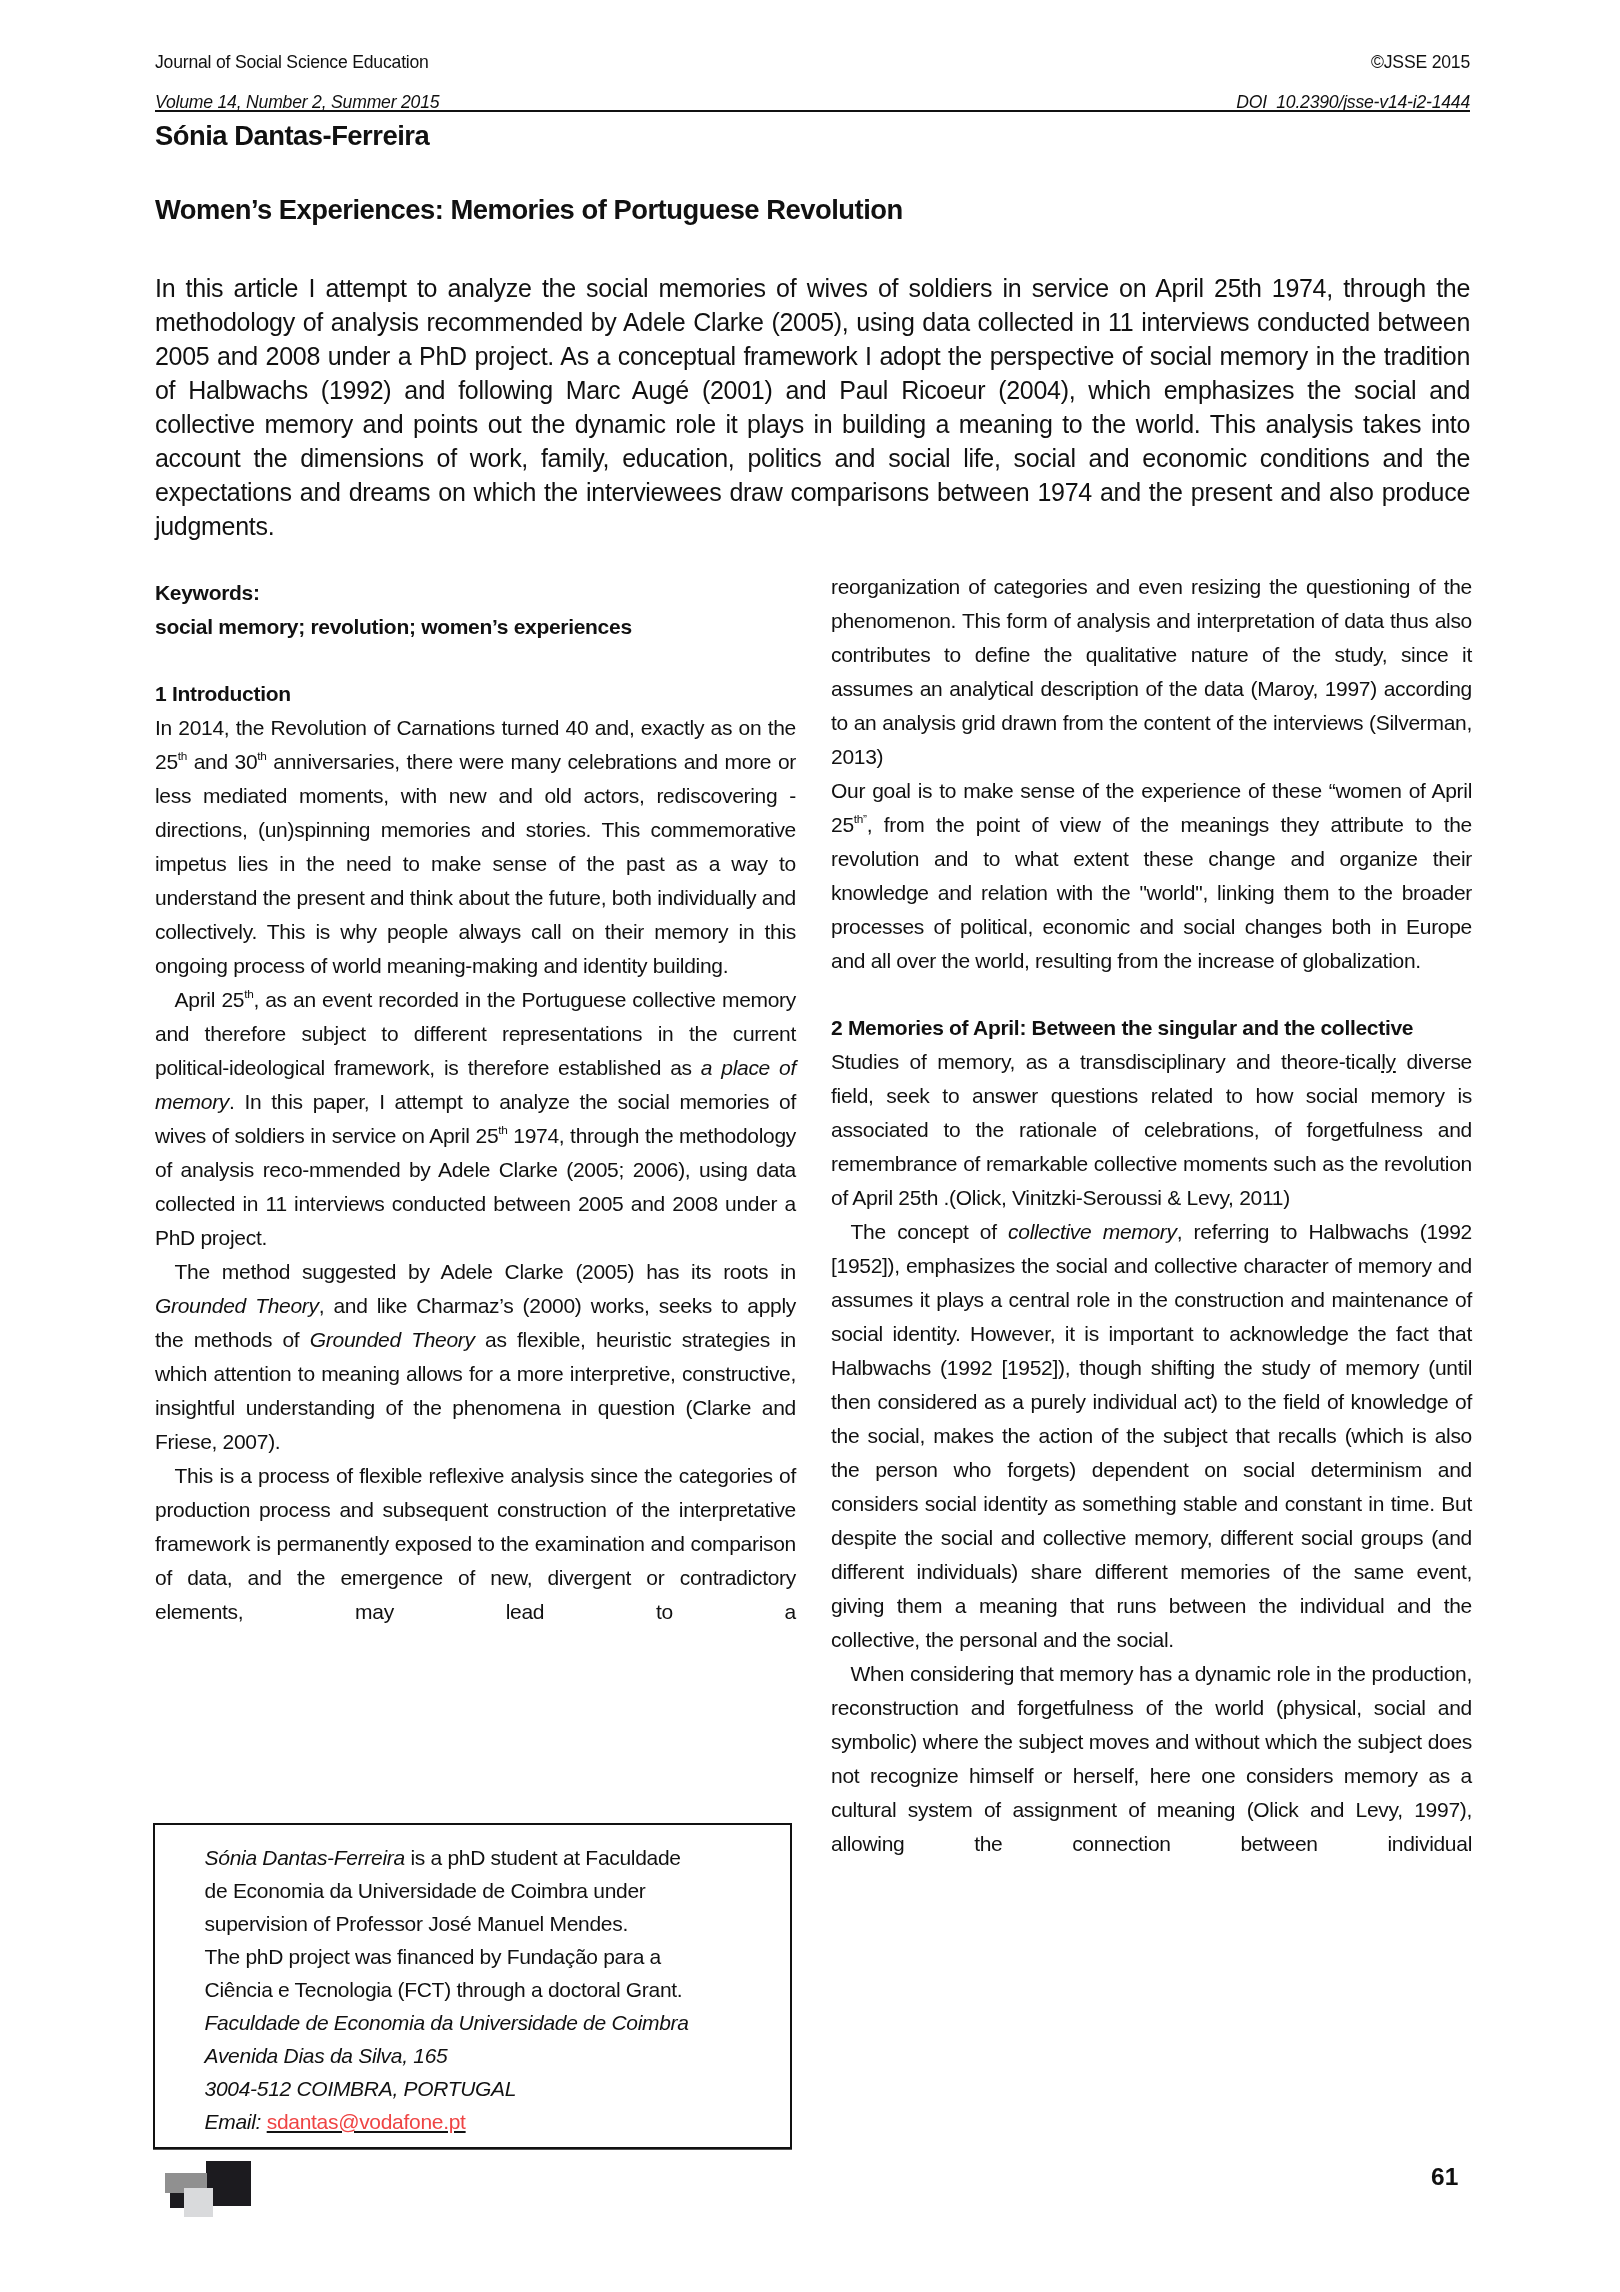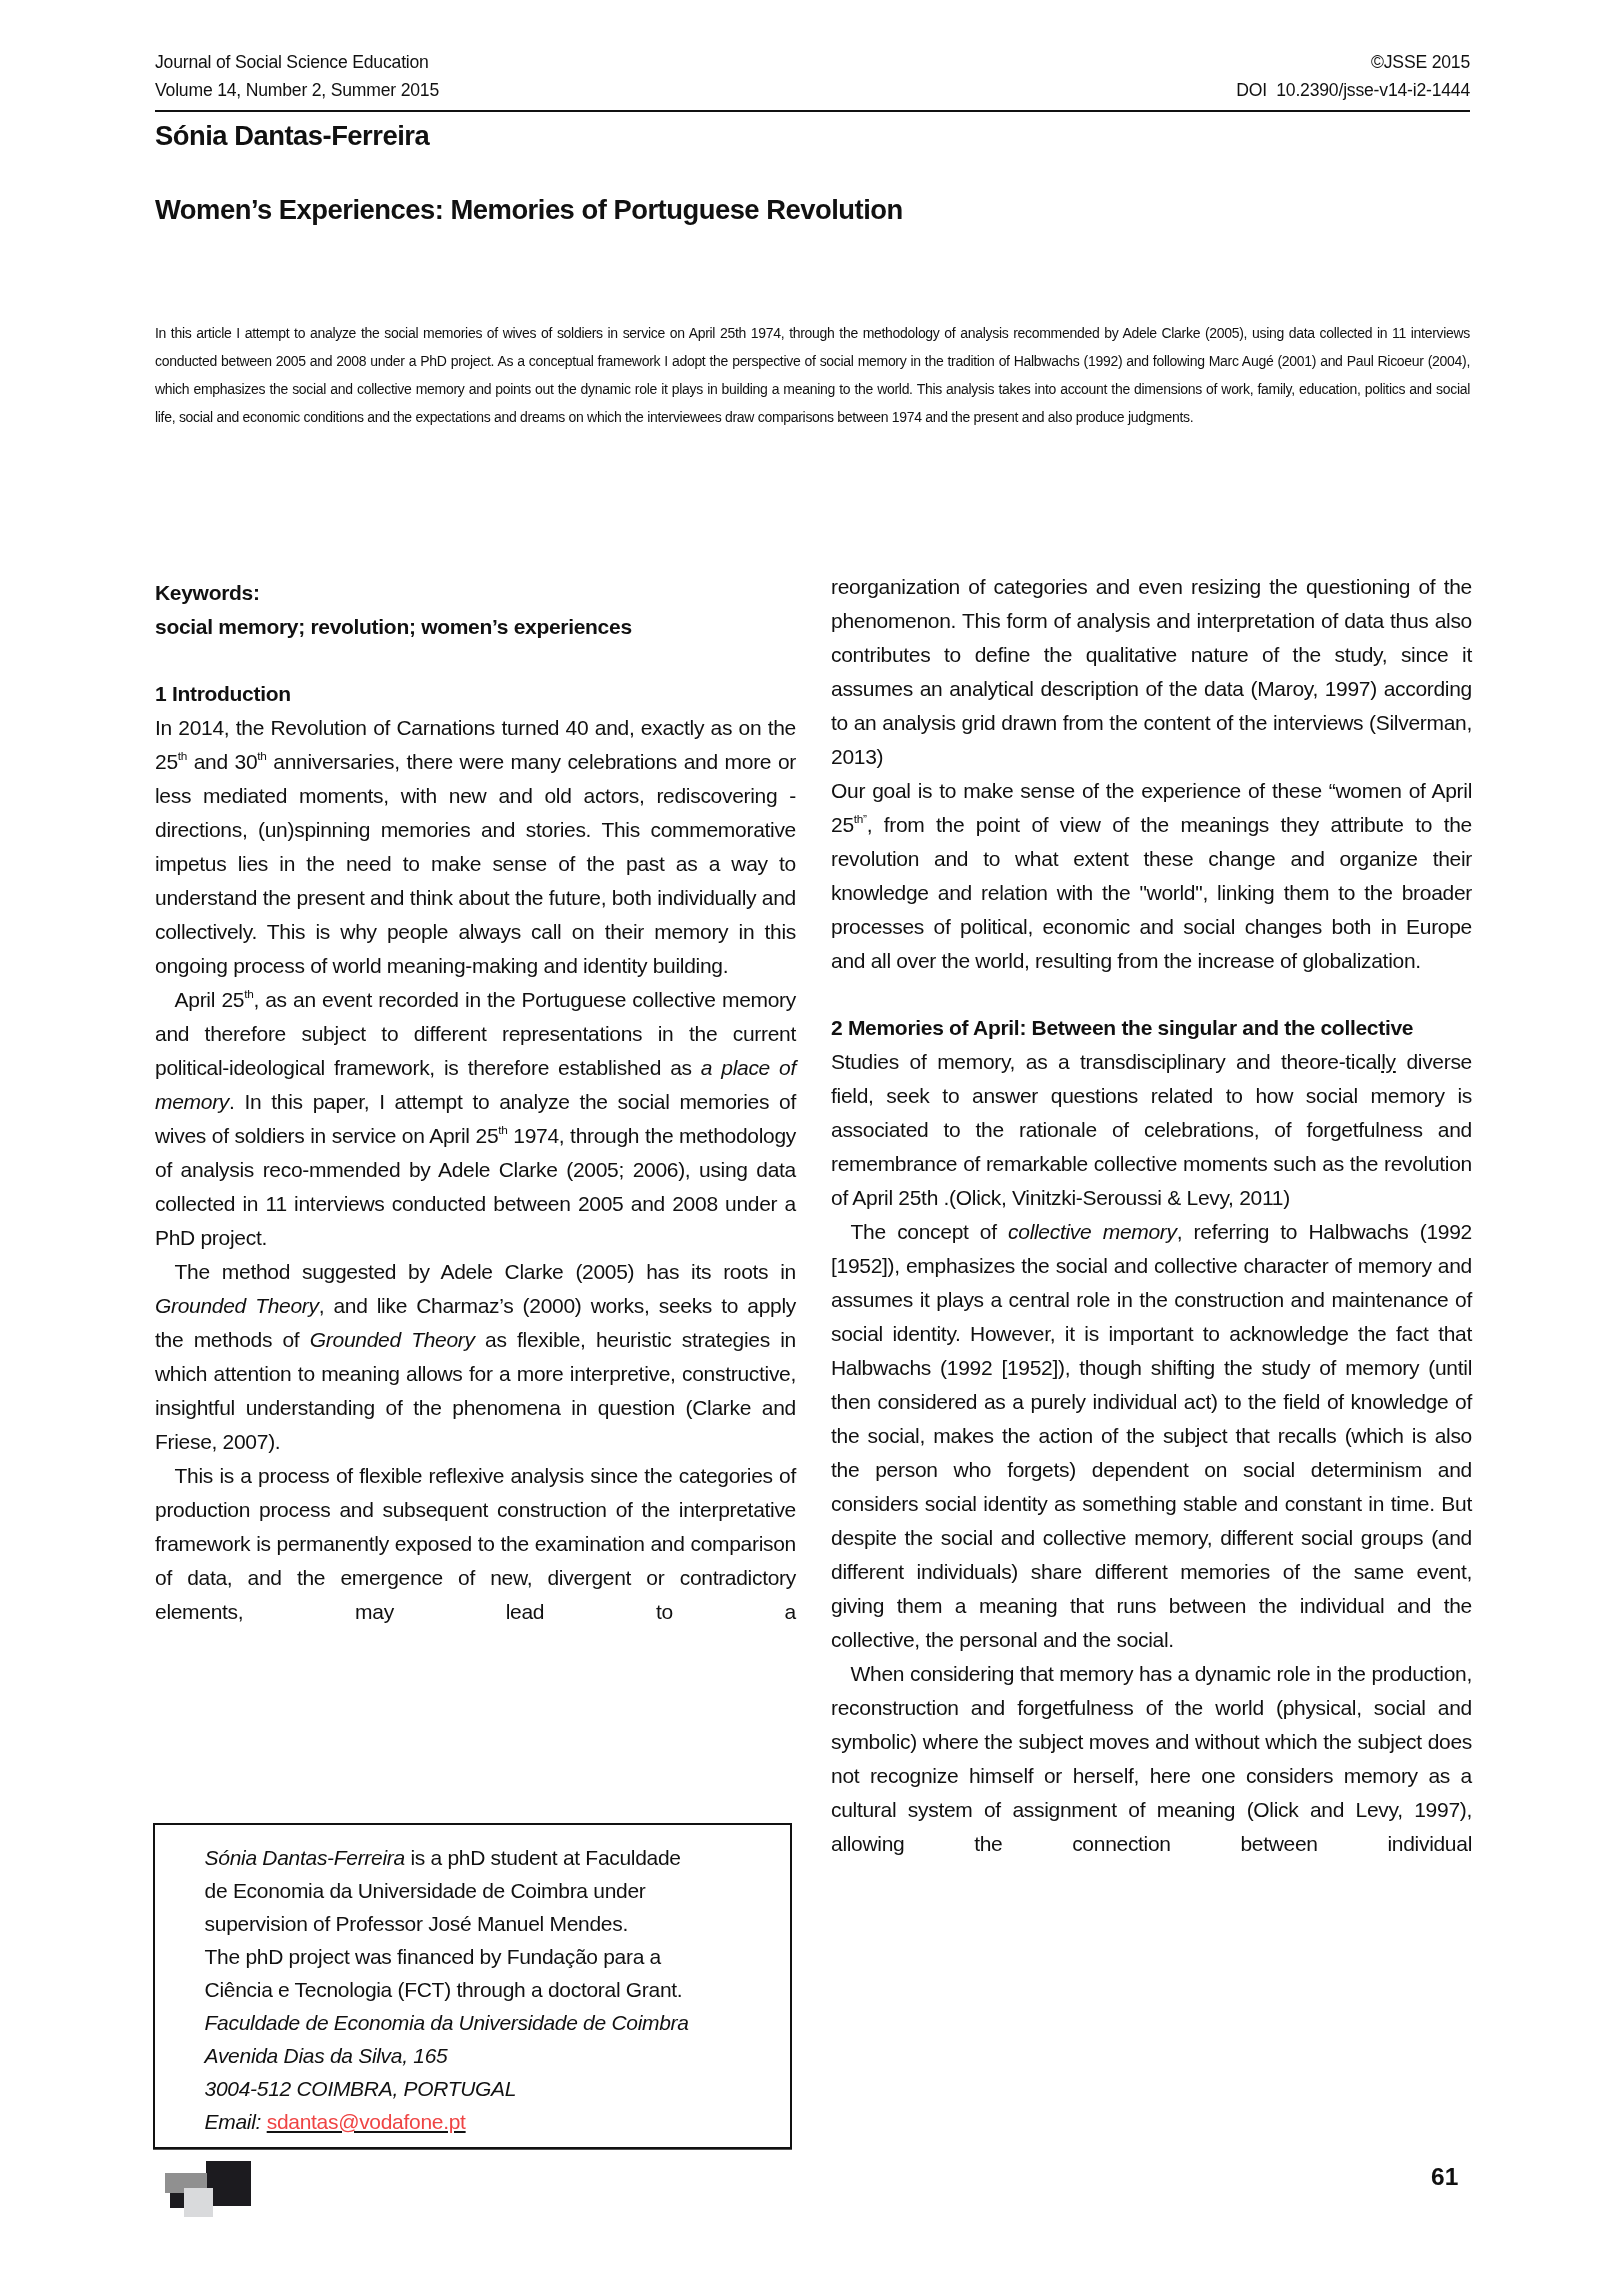--- a/index.html
+++ b/index.html
@@ -6,21 +6,21 @@
     body { width: 1620px; height: 2293px; position: relative; overflow: hidden; color: #111; font-family: "Liberation Sans", sans-serif; }
     .page { position: absolute; left: 0; top: 0; width: 1620px; height: 2293px; }
 
     .hdr { position: absolute; left: 155px; width: 1315px; font-size: 17.6px; line-height: 23.5px; color: #111; }
     .hdr-row { display: flex; justify-content: space-between; letter-spacing: -0.2px; }
     .hdr-line { position: absolute; left: 155px; top: 110px; width: 1315px; height: 0; border-top: 2.5px solid #111; }
 
     .author { position: absolute; left: 155px; top: 120px; font-size: 27.4px; font-weight: bold; letter-spacing: -0.5px; }
     .title { position: absolute; left: 155px; top: 194px; font-size: 27.4px; font-weight: bold; letter-spacing: -0.5px; }
 
-    .abstract { position: absolute; left: 155px; top: 271px; width: 1315px; font-size: 14px; line-height: 28px; text-align: justify; letter-spacing: -0.3px; word-spacing: 0px; margin-top: 48px; }
+    .abstract { position: absolute; left: 155px; top: 271px; width: 1315px; font-size: 25px; line-height: 34px; text-align: justify; letter-spacing: -0.3px; word-spacing: 0px; }
 
     .col { position: absolute; font-size: 21px; line-height: 34px; text-align: justify; letter-spacing: -0.3px; }
     .col p { margin: 0; }
     .col .indent { text-indent: 19.6px; }
     .col-left { left: 155px; top: 576px; width: 641px; }
     .col-right { left: 831px; top: 570px; width: 641px; }
     .kw-label, .kw-values, .sec-head { font-weight: bold; text-align: left; }
     .spacer { height: 33px; }
     sup { font-size: 11.8px; line-height: 0; vertical-align: 8.8px; }
     em { font-style: italic; }
@@ -39,21 +39,21 @@
 </head>
 <body>
 
 <div class="page">
 
   <div class="hdr" style="top:51px;">
     <div class="hdr-row">
       <span>Journal of Social Science Education</span>
       <span>©JSSE 2015</span>
     </div>
-    <div class="hdr-row" style="margin-top:4px;">
+    <div class="hdr-row" style="margin-top:16px;font-style:italic;">
       <span>Volume 14, Number 2, Summer 2015</span>
       <span><span>DOI</span>&nbsp;&nbsp;<span>10.2390/jsse-v14-i2-1444</span></span>
     </div>
   </div>
   <div class="hdr-line"></div>
 
   <div class="author">Sónia Dantas-Ferreira</div>
   <div class="title">Women’s Experiences: Memories of Portuguese Revolution</div>
 
   <div class="abstract">In this article I attempt to analyze the social memories of wives of soldiers in service on April 25th 1974, through the methodology of analysis recommended by Adele Clarke (2005), using data collected in 11 interviews conducted between 2005 and 2008 under a PhD project. As a conceptual framework I adopt the perspective of social memory in the tradition of Halbwachs (1992) and following Marc Augé (2001) and Paul Ricoeur (2004), which emphasizes the social and collective memory and points out the dynamic role it plays in building a meaning to the world. This analysis takes into account the dimensions of work, family, education, politics and social life, social and economic conditions and the expectations and dreams on which the interviewees draw comparisons between 1974 and the present and also produce judgments.</div>

